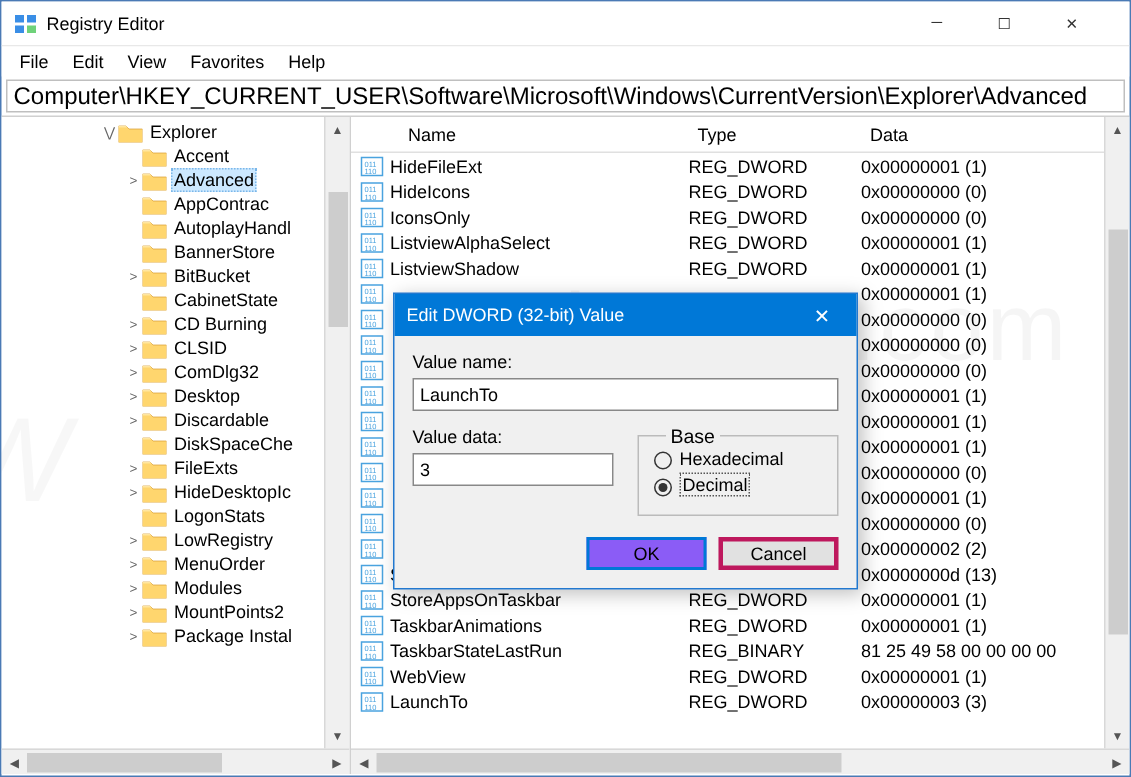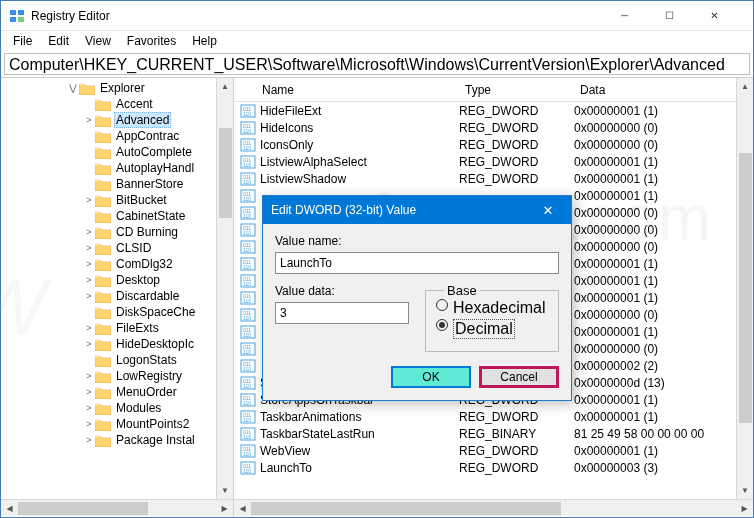--- a/index.html
+++ b/index.html
@@ -44,27 +44,27 @@
 .dlg-title { height: 28px; background: #0078d7; color: #fff; display: flex; align-items: center; padding: 0 8px; font-size: 12px; }
 .dlg-title .t { flex: 1; }
 .dlg-title .x { width: 30px; text-align: center; font-size: 13px; }
 .dlg-body { padding: 10px 12px 12px; font-size: 12px; }
 .dlg-body .lbl { margin-bottom: 4px; }
 .dlg-body input[type=text] { width: 100%; border: 1px solid #888; padding: 3px 4px; font-size: 12px; background: #fff; margin-bottom: 10px; }
 .dlg-row { display: flex; gap: 16px; }
 .dlg-col { flex: 1; }
 .fieldset { border: 1px solid #bbb; padding: 6px 10px 10px; position: relative; margin-top: 6px; }
 .fieldset .leg { position: absolute; top: -8px; left: 18px; background: #f0f0f0; padding: 0 3px; font-size: 13px; }
-.radio { display: flex; align-items: flex-start; font-size: 16px; margin: 2px 0; }
+.radio { display: flex; align-items: flex-end; font-size: 12px; margin: 2px 0; }
 .radio .rb { width: 12px; height: 12px; border: 1px solid #333; border-radius: 50%; margin-right: 5px; display: flex; align-items: center; justify-content: center; }
 .radio .rb.checked::after { content: ""; width: 6px; height: 6px; background: #333; border-radius: 50%; }
 .radio.sel .rlbl { border: 1px dotted #555; padding: 0 1px; }
 .dlg-btns { display: flex; justify-content: flex-end; gap: 8px; margin-top: 14px; }
 .dlg-btns button { width: 80px; height: 22px; font-size: 12px; background: #e1e1e1; border: 3px solid #be185d; }
-.dlg-btns button.primary { border: 2px solid #0078d7; background: #5eead4; }
+.dlg-btns button.primary { border: 2px solid #0078d7; background: #8b5cf6; }
 
 .watermark { position: absolute; right: 40px; top: 180px; font-size: 64px; color: rgba(0,0,0,.04); pointer-events: none; z-index: 0; letter-spacing: 2px; }
 .watermark2 { position: absolute; left: -30px; top: 260px; font-size: 80px; color: rgba(0,0,0,.03); pointer-events: none; font-style: italic; }
 </style>
 </head>
 <body>
 
 <div class="titlebar">
   <svg class="ico" viewBox="0 0 16 16">
       <rect x="1" y="2" width="6" height="5" fill="#3a8ee6"></rect>
@@ -127,29 +127,20 @@
             </svg></span>
           <span class="lbl">AppContrac</span>
         </div>
         <div class="tnode">
           <span class="tind" style="width:82px"></span>
           <span class="tw"></span>
           <span class="tfolder"><svg viewBox="0 0 16 13">
               <path d="M0 2 L5 2 L7 4 L16 4 L16 13 L0 13 Z" fill="#ffd66e" stroke="#d9a23a" stroke-width=".5"></path>
               <path d="M0 2 L5 2 L6 3 L0 3 Z" fill="#ffe6a0"></path>
             </svg></span>
-          <span class="lbl">AutoComplete</span>
-        </div>
-        <div class="tnode">
-          <span class="tind" style="width:82px"></span>
-          <span class="tw"></span>
-          <span class="tfolder"><svg viewBox="0 0 16 13">
-              <path d="M0 2 L5 2 L7 4 L16 4 L16 13 L0 13 Z" fill="#ffd66e" stroke="#d9a23a" stroke-width=".5"></path>
-              <path d="M0 2 L5 2 L6 3 L0 3 Z" fill="#ffe6a0"></path>
-            </svg></span>
           <span class="lbl">AutoplayHandl</span>
         </div>
         <div class="tnode">
           <span class="tind" style="width:82px"></span>
           <span class="tw"></span>
           <span class="tfolder"><svg viewBox="0 0 16 13">
               <path d="M0 2 L5 2 L7 4 L16 4 L16 13 L0 13 Z" fill="#ffd66e" stroke="#d9a23a" stroke-width=".5"></path>
               <path d="M0 2 L5 2 L6 3 L0 3 Z" fill="#ffe6a0"></path>
             </svg></span>
           <span class="lbl">BannerStore</span>
@@ -309,21 +300,21 @@
     <div class="scroll-h">
       <div class="arr">◀</div>
       <div class="track">
           <div class="thumb" style="left:0;width:130px;"></div>
         </div>
       <div class="arr">▶</div>
     </div>
   </div>
   <div class="list">
     <div class="lhead">
-      <div class="col c-name" style="padding-left:28px">Name</div>
+      <div class="col c-name" style="padding-left:38px">Name</div>
       <div class="col c-type">Type</div>
       <div class="col c-data">Data</div>
     </div>
     <div id="list-rows">
         <div class="lrow">
           <span class="ico"><svg viewBox="0 0 16 14">
               <rect x="1" y="1" width="14" height="12" fill="#fff" stroke="#4aa3df"></rect>
               <text x="3" y="7" font-size="5" fill="#4aa3df">011</text>
               <text x="3" y="12" font-size="5" fill="#4aa3df">110</text>
             </svg></span>

